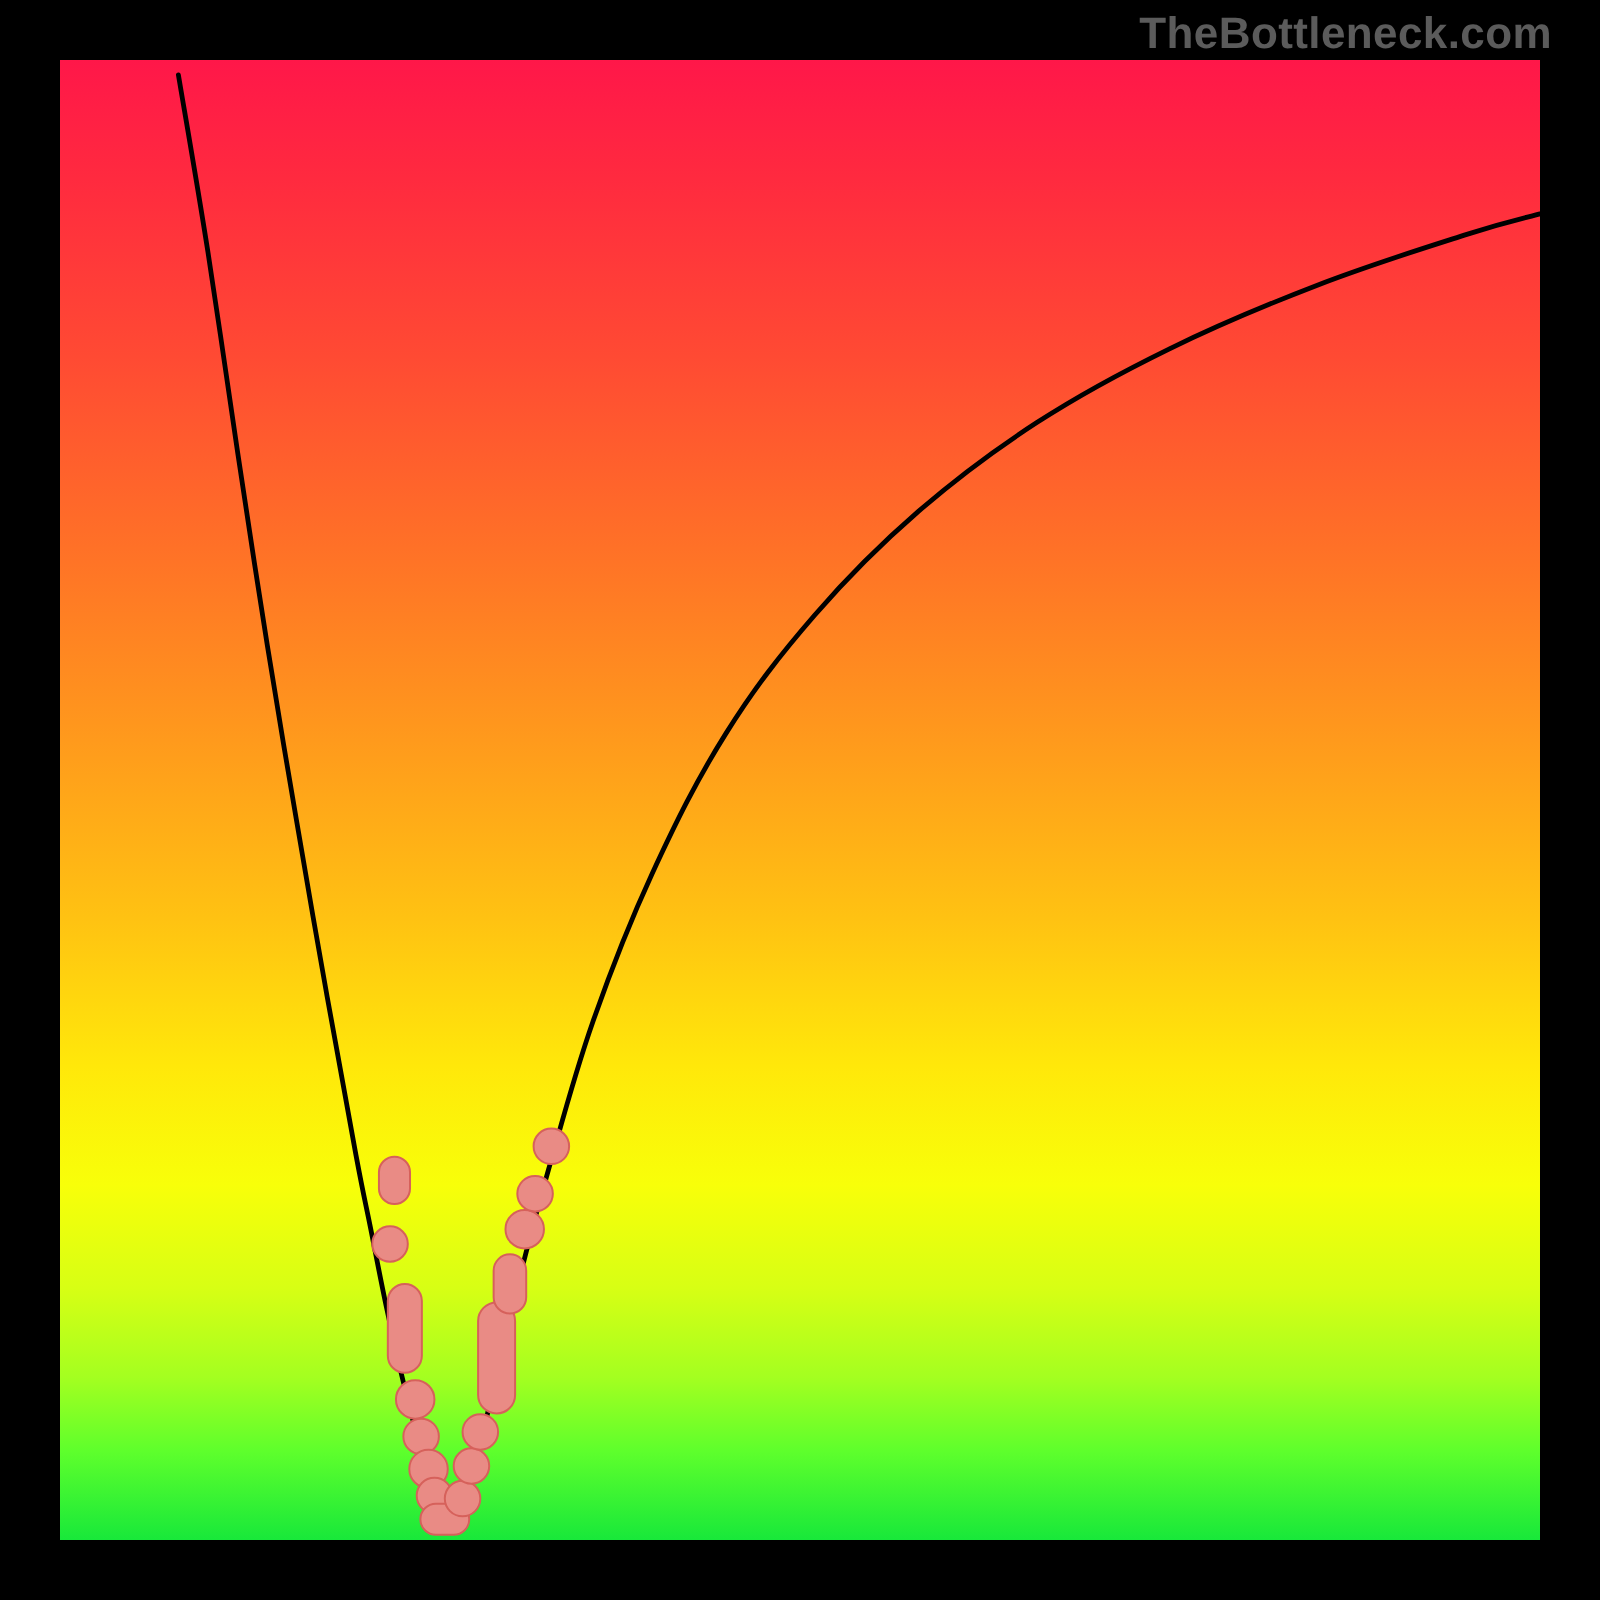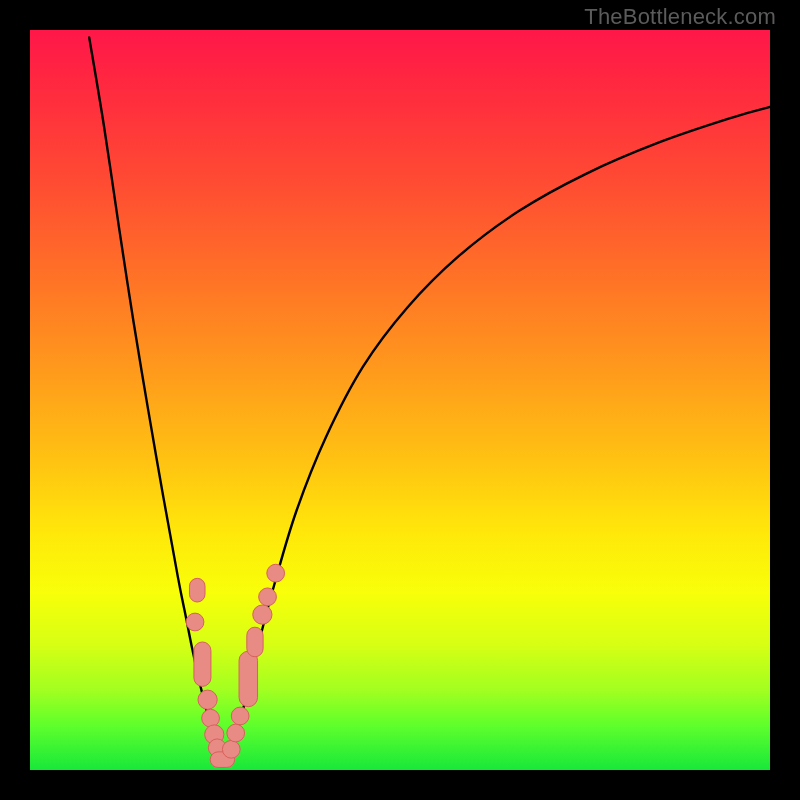--- a/index.html
+++ b/index.html
@@ -41,21 +41,21 @@
       #5eff2c 94%,
       #18e83a 100%
     );
   }
   .watermark {
     position: absolute;
     top: 4px;
     right: 24px;
     color: #5b5b5b;
     font-size: 22px;
-    font-weight: 400;
+    font-weight: 700;
     letter-spacing: 0.2px;
     user-select: none;
   }
   svg.curve {
     position: absolute;
     left: 0;
     top: 0;
     width: 740px;
     height: 740px;
     overflow: visible;

